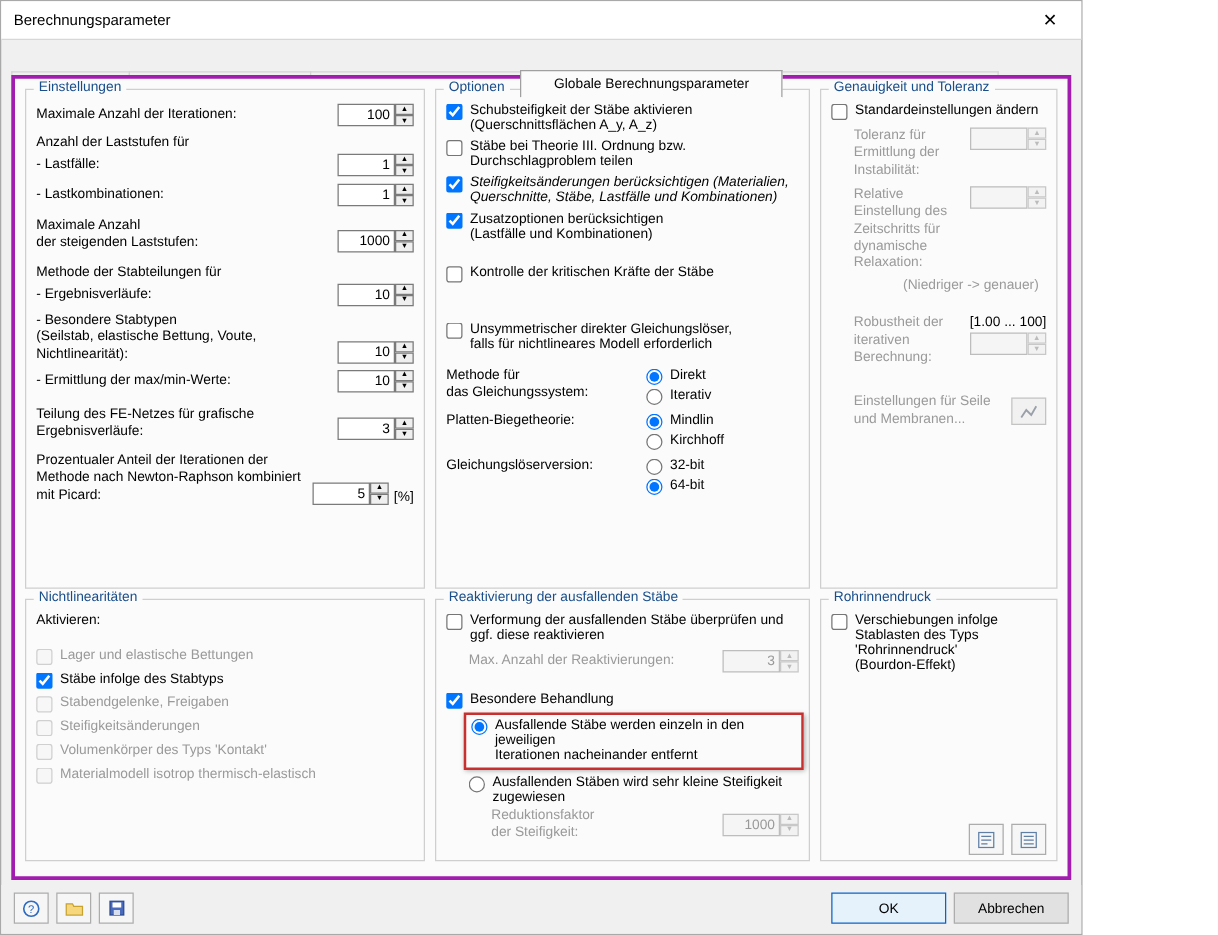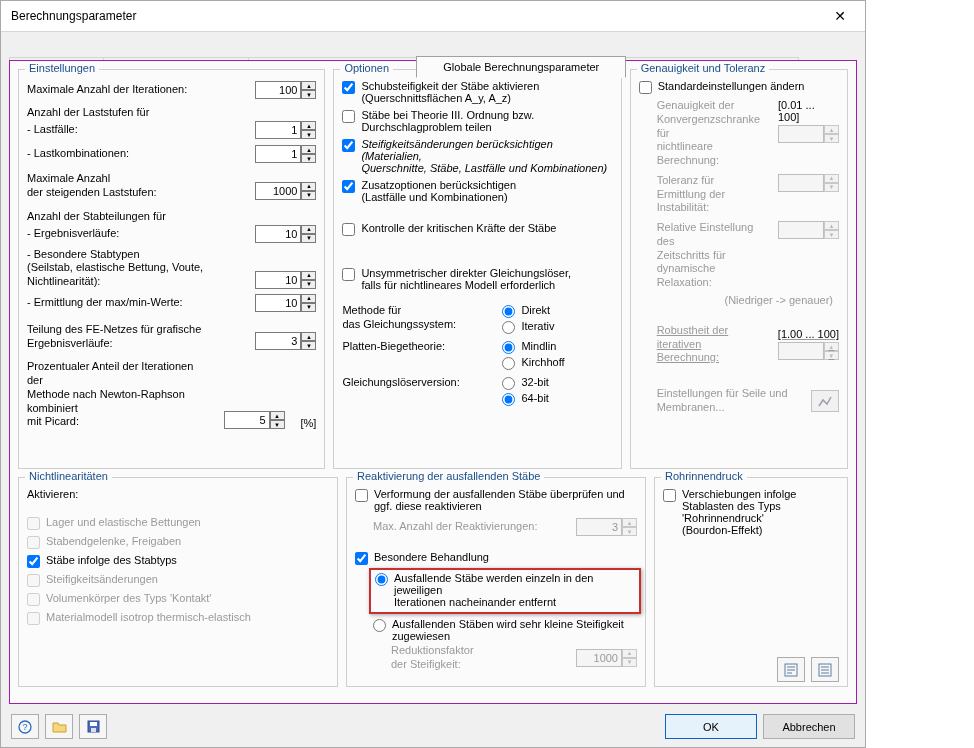--- a/index.html
+++ b/index.html
@@ -5,29 +5,29 @@
   html, body { margin:0; padding:0; font-family:"Segoe UI", Tahoma, sans-serif; font-size:11px; color:#000; background:#fff; }
   .window { width:866px; height:748px; border:1px solid #a9a9a9; box-sizing:border-box; display:flex; flex-direction:column; background:#f0f0f0; }
   .titlebar { height:30px; background:#fff; border-bottom:1px solid #d7d7da; display:flex; align-items:center; padding:0 10px; font-size:12px; }
   .titlebar .title { flex:1; }
   .titlebar .close { width:30px; text-align:center; font-size:14px; cursor:default; }
   .tabs { display:flex; padding:6px 8px 0 8px; gap:0; }
   .tab { padding:4px 26px; border:1px solid transparent; border-bottom:none; background:#f0f0f0; position:relative; top:18px; cursor:default; }
   .tab.active { background:#fbfbfb; border:1px solid #a0a0a0; border-bottom:1px solid #fbfbfb; z-index:2; }
   .tab:not(.active) { border:1px solid #d4d4d4; border-bottom:none; margin-top:1px; }
   .tab + .tab { margin-left:-1px; }
-  .content-border { margin:0 8px 4px 8px; border:1px solid #a21caf; background:#fbfbfb; flex:1; display:flex; flex-direction:column; padding:8px; box-sizing:border-box; position:relative; }
+  .content-border { margin:0 8px 4px 8px; border:3px solid #a21caf; background:#fbfbfb; flex:1; display:flex; flex-direction:column; padding:8px; box-sizing:border-box; position:relative; }
   .cols { display:flex; gap:8px; flex:0 0 auto; }
   .row2 { display:flex; gap:8px; margin-top:8px; }
   .group { border:1px solid #cfcfcf; padding:10px 8px 8px 8px; position:relative; background:#fbfbfb; box-sizing:border-box; }
   .group .legend { position:absolute; top:-8px; left:6px; background:#fbfbfb; padding:0 4px; color:#1a4e8a; font-size:11px; }
   .col-left { width:320px; }
   .col-mid  { width:300px; }
   .col-right{ flex:1; }
-  .frow { display:flex; align-items:center; margin-bottom:4px; min-height:20px;gap:12px; }
+  .frow { display:flex; align-items:center; margin-bottom:4px; min-height:20px; }
   .flabel { flex:1; padding-right:6px; line-height:1.25; }
   .spinner { display:flex; align-items:center; }
   .spinner input { width:46px; height:18px; border:1px solid #7a7a7a; text-align:right; padding-right:3px; font-size:11px; box-sizing:border-box; }
   .spinner .spin { display:flex; flex-direction:column; margin-left:0; }
   .spinner .spin button { width:15px; height:9px; border:1px solid #7a7a7a; background:#efefef; font-size:6px; line-height:6px; padding:0; cursor:default; }
   .spinner.disabled input { background:#f5f5f5; color:#999; border-color:#bdbdbd; }
   .spinner.disabled .spin button { background:#f2f2f2; border-color:#c8c8c8; color:#bbb; }
   .unit { margin-left:4px; }
   .chk { display:flex; align-items:flex-start; margin-bottom:5px; }
   .chk input[type=checkbox] { margin:1px 6px 0 0; }
@@ -112,21 +112,21 @@
 der steigenden Laststufen:</span>
           <span class="spinner">
               <input value="1000" style="">
               <span class="spin">
                 <button>▲</button>
                 <button>▼</button>
               </span>
             </span>
         </div>
 
-        <div style="margin:10px 0 2px 0;">Anzahl der Stabteilungen für</div>
+        <div style="margin:10px 0 2px 0;">Methode der Stabteilungen für</div>
         <div class="frow">
           <span class="flabel">- Ergebnisverläufe:</span>
           <span class="spinner">
               <input value="10" style="">
               <span class="spin">
                 <button>▲</button>
                 <button>▼</button>
               </span>
             </span>
         </div>
@@ -260,35 +260,20 @@
         </div>
       </div>
 
       <div class="group col-right" style="height:400px;">
         <span class="legend">Genauigkeit und Toleranz</span>
         <label class="chk">
             <input type="checkbox" style="">
             <span>Standardeinstellungen ändern</span>
           </label>
 
-        <div class="frow indent disabled-text" style="align-items:flex-start;">
-          <span class="flabel" style="white-space:pre-line; max-width:150px;">Genauigkeit der
-Konvergenzschranke für
-nichtlineare Berechnung:</span>
-          <div style="text-align:left;">
-            <span class="range-hint rightlabel" style="color:#000;">[0.01 ... 100]</span>
-            <span class="spinner disabled">
-                <input disabled="" style="">
-                <span class="spin">
-                  <button disabled="">▲</button>
-                  <button disabled="">▼</button>
-                </span>
-              </span>
-          </div>
-        </div>
         <div class="frow indent disabled-text" style="align-items:flex-start; margin-top:6px;">
           <span class="flabel" style="white-space:pre-line; max-width:150px;">Toleranz für Ermittlung der
 Instabilität:</span>
           <span class="spinner disabled">
               <input disabled="" style="">
               <span class="spin">
                 <button disabled="">▲</button>
                 <button disabled="">▼</button>
               </span>
             </span>
@@ -300,21 +285,21 @@
           <span class="spinner disabled">
               <input disabled="" style="">
               <span class="spin">
                 <button disabled="">▲</button>
                 <button disabled="">▼</button>
               </span>
             </span>
         </div>
         <div class="indent hint" style="text-align:right; padding-right:6px;">(Niedriger -&gt; genauer)</div>
 
-        <div class="frow indent disabled-text" style="align-items:center; margin-top:18px;text-decoration:underline;">
+        <div class="frow indent disabled-text" style="align-items:flex-start; margin-top:18px;">
           <span class="flabel" style="white-space:pre-line; max-width:150px;">Robustheit der iterativen
 Berechnung:</span>
           <div style="text-align:left;">
             <span class="range-hint rightlabel" style="color:#000;">[1.00 ... 100]</span>
             <span class="spinner disabled">
                 <input disabled="" style="">
                 <span class="spin">
                   <button disabled="">▲</button>
                   <button disabled="">▼</button>
                 </span>
@@ -335,27 +320,27 @@
 
     <div class="row2">
 
       <div class="group col-left" style="height:210px;">
         <span class="legend">Nichtlinearitäten</span>
         <div style="margin-bottom:16px;">Aktivieren:</div>
         <label class="chk disabled">
             <input type="checkbox" disabled="" style="">
             <span>Lager und elastische Bettungen</span>
           </label>
+        <label class="chk">
+            <input type="checkbox" checked="" style="">
+            <span>Stäbe infolge des Stabtyps</span>
+          </label>
         <label class="chk disabled">
             <input type="checkbox" disabled="" style="">
             <span>Stabendgelenke, Freigaben</span>
-          </label>
-        <label class="chk">
-            <input type="checkbox" checked="" style="">
-            <span>Stäbe infolge des Stabtyps</span>
           </label>
         <label class="chk disabled">
             <input type="checkbox" disabled="" style="">
             <span>Steifigkeitsänderungen</span>
           </label>
         <label class="chk disabled">
             <input type="checkbox" disabled="" style="">
             <span>Volumenkörper des Typs 'Kontakt'</span>
           </label>
         <label class="chk disabled">

